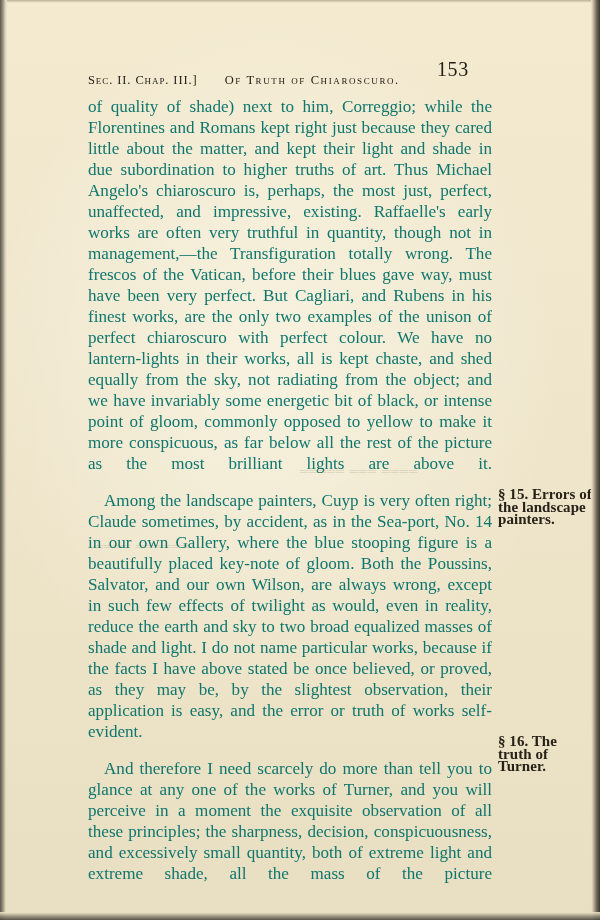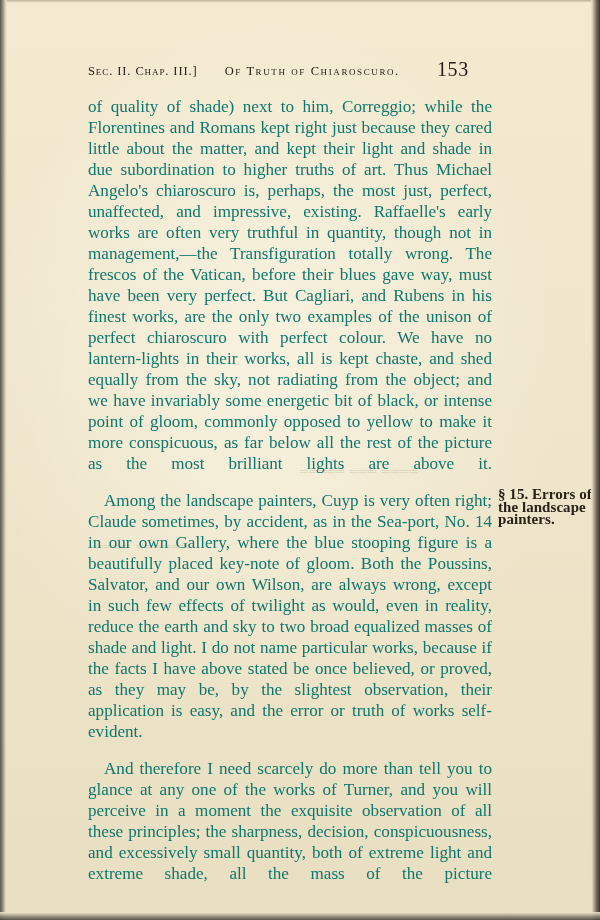--- a/index.html
+++ b/index.html
@@ -57,20 +57,21 @@
     width: 420px;
     display: flex;
     align-items: baseline;
   }
   .head-left {
     font-variant: small-caps;
     font-size: 12.5px;
     letter-spacing: 0.9px;
     color: #262018;
     white-space: nowrap;
+    margin-top: 9px;
   }
   .head-title {
     font-variant: small-caps;
     font-size: 12.5px;
     letter-spacing: 1.6px;
     color: #262018;
     margin-left: 27px;
     white-space: nowrap;
   }
   .folio {
@@ -150,20 +151,24 @@
       <p class="para lastline-full">of quality of shade) next to him, Correggio; while the Florentines and Romans kept right just because they cared little about the matter, and kept their light and shade in due subordination to higher truths of art. Thus Michael Angelo's chiaroscuro is, perhaps, the most just, perfect, unaffected, and impressive, existing. Raffaelle's early works are often very truthful in quantity, though not in management,—the Transfiguration totally wrong. The frescos of the Vatican, before their blues gave way, must have been very perfect. But Cagliari, and Rubens in his finest works, are the only two examples of the unison of perfect chiaroscuro with perfect colour. We have no lantern-lights in their works, all is kept chaste, and shed equally from the sky, not radiating from the object; and we have invariably some energetic bit of black, or intense point of gloom, commonly opposed to yellow to make it more conspicuous, as far below all the rest of the picture as the most brilliant lights are above it.</p>
       <p class="para indent lastline-full">Among the landscape painters, Cuyp is very often right; Claude sometimes, by accident, as in the Sea-port, No. 14 in our own Gallery, where the blue stooping figure is a beautifully placed key-note of gloom. Both the Poussins, Salvator, and our own Wilson, are always wrong, except in such few effects of twilight as would, even in reality, reduce the earth and sky to two broad equalized masses of shade and light. I do not name particular works, because if the facts I have above stated be once believed, or proved, as they may be, by the slightest observation, their application is easy, and the error or truth of works self-evident.</p>
       <p class="para indent lastline-full">And therefore I need scarcely do more than tell you to glance at any one of the works of Turner, and you will perceive in a moment the exquisite observation of all these principles; the sharpness, decision, conspicuousness, and excessively small quantity, both of extreme light and extreme shade, all the mass of the picture</p>
     </div>
 
     <div class="sidenote" id="sidenote-15">
       <span class="sn-num">§ 15.</span>
       <span>Errors of the landscape painters.</span>
     </div>
 
+    <div class="sidenote" id="sidenote-16">
+      <span class="sn-num">§ 16.</span>
+      <span>The truth of Turner.</span>
+    </div>
 
   </div>
 
   <div class="scan-edge-top"></div>
   <div class="scan-edge-left"></div>
   <div class="scan-edge-right"></div>
   <div class="scan-edge-bottom"></div>
 
 </div>
 

